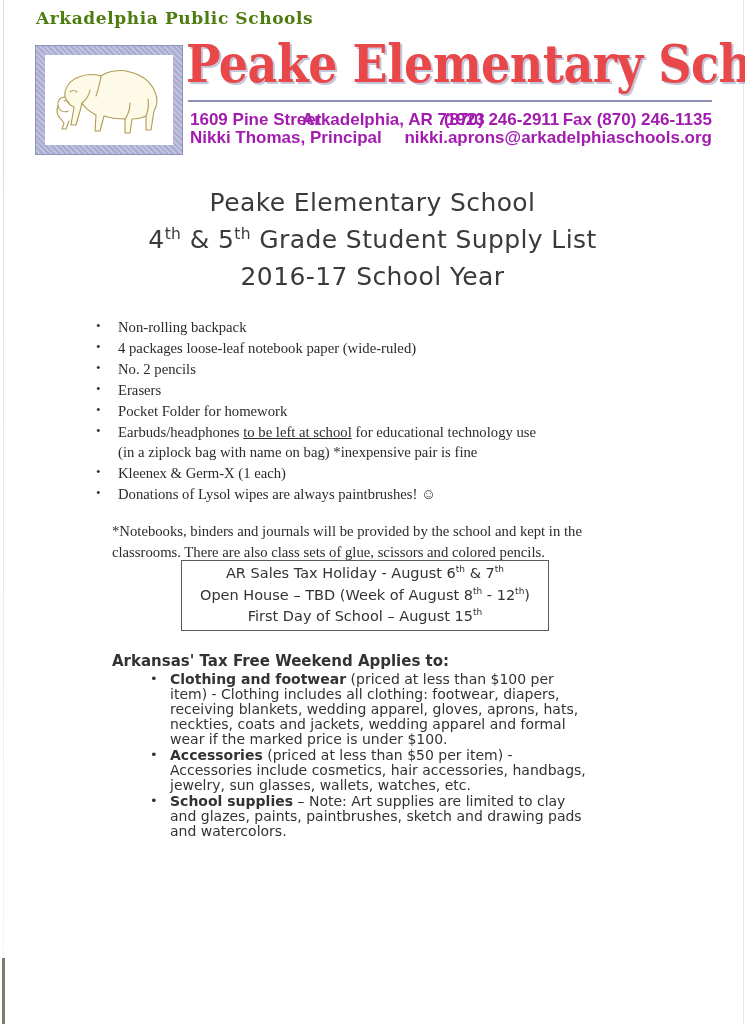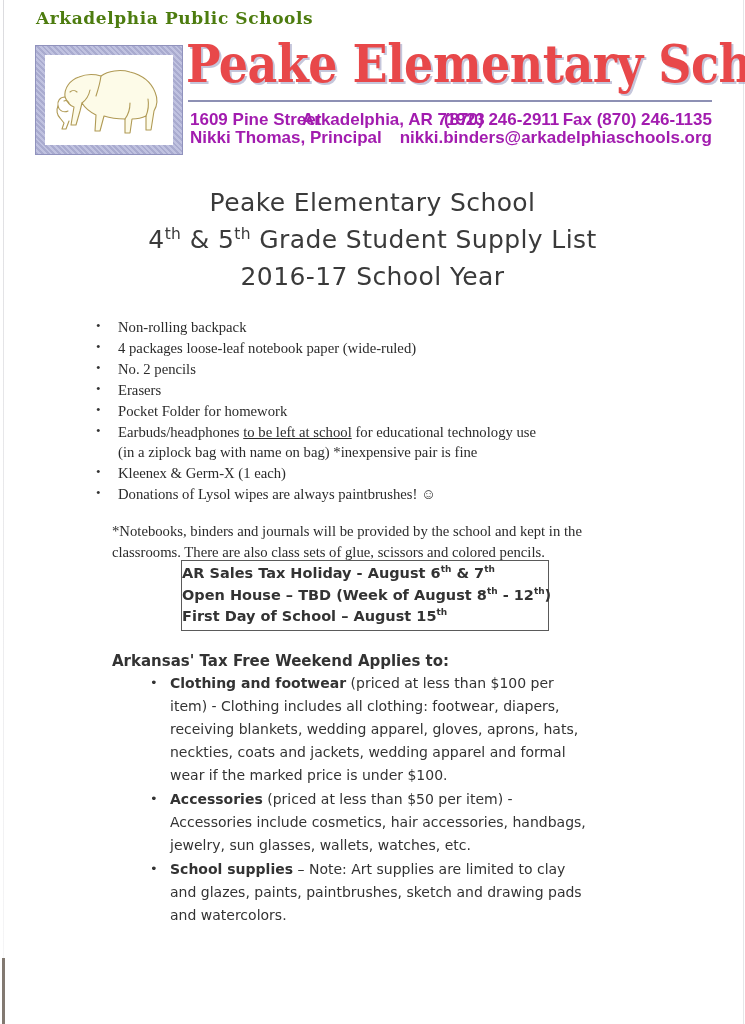--- a/index.html
+++ b/index.html
@@ -166,23 +166,22 @@
   #dates-box {
     position: absolute;
     left: 181px;
     top: 560px;
     width: 368px;
     height: 71px;
     border: 1px solid #5a5a5a;
     background: #fff;
     display: flex;
     flex-direction: column;
-    align-items: flex-start;
+    align-items: center;
     justify-content: center;
-    font-weight: bold;
   }
   #dates-box .dline {
     font-family: "DejaVu Sans", "Liberation Sans", sans-serif;
     font-size: 14.5px;
     line-height: 21.5px;
     color: #333;
     text-align: center;
     white-space: nowrap;
   }
 
@@ -199,21 +198,21 @@
     font-size: 15px;
     font-weight: bold;
     color: #333;
   }
   #taxfree-list {
     margin: 0;
     padding: 0 105px 0 170px;
     list-style: none;
     font-family: "DejaVu Sans", "Liberation Sans", sans-serif;
     font-size: 14px;
-    line-height: 23px;
+    line-height: 15px;
     color: #333;
   }
   #taxfree-list li {
     position: relative;
     margin-bottom: 1px;
   }
   #taxfree-list li::before {
     content: "\2022";
     position: absolute;
     left: -20px;
@@ -263,21 +262,21 @@
 
   <div class="contact-row" id="contact-row-1">
     <span id="addr-street">1609 Pine Street</span>
     <span id="addr-city">Arkadelphia, AR 71923</span>
     <span id="addr-phone">(870) 246-2911</span>
     <span id="addr-fax">Fax (870) 246-1135</span>
   </div>
 
   <div class="contact-row" id="contact-row-2">
     <span id="principal">Nikki Thomas, Principal</span>
-    <span id="email">nikki.binders@arkadelphiaschools.org</span>
+    <span id="email">nikki.aprons@arkadelphiaschools.org</span>
   </div>
 </header>
 
 <div id="doc-title">
   <div class="tline">Peake Elementary School</div>
   <div class="tline"><span>4</span><sup>th</sup><span> &amp; 5</span><sup>th</sup><span> Grade Student Supply List</span></div>
   <div class="tline">2016-17 School Year</div>
 </div>
 
 <ul id="supply-list">

